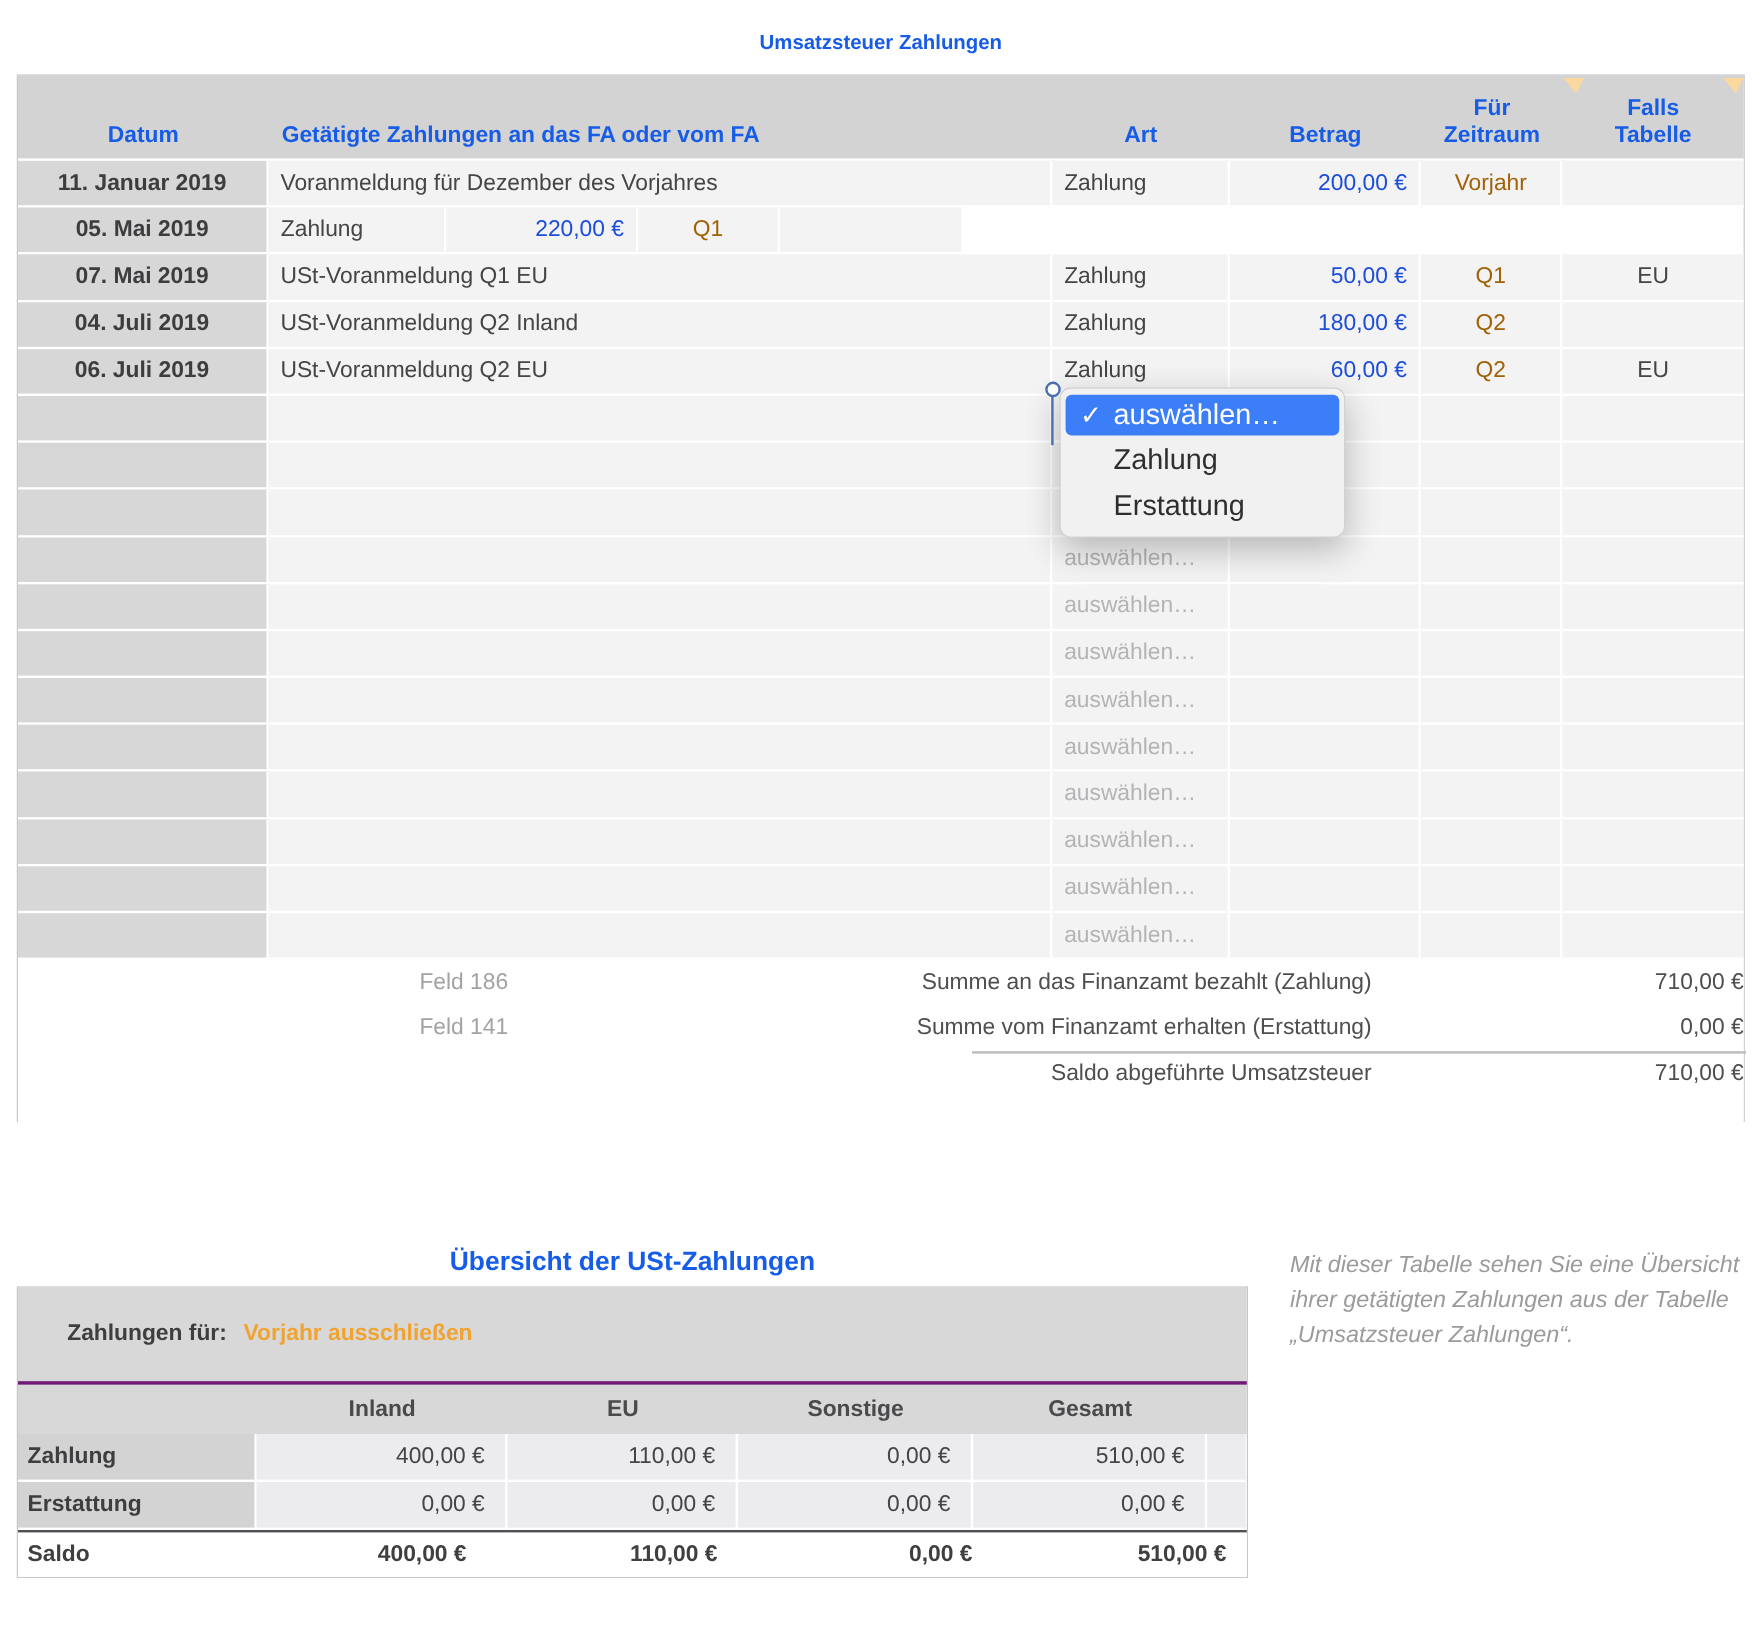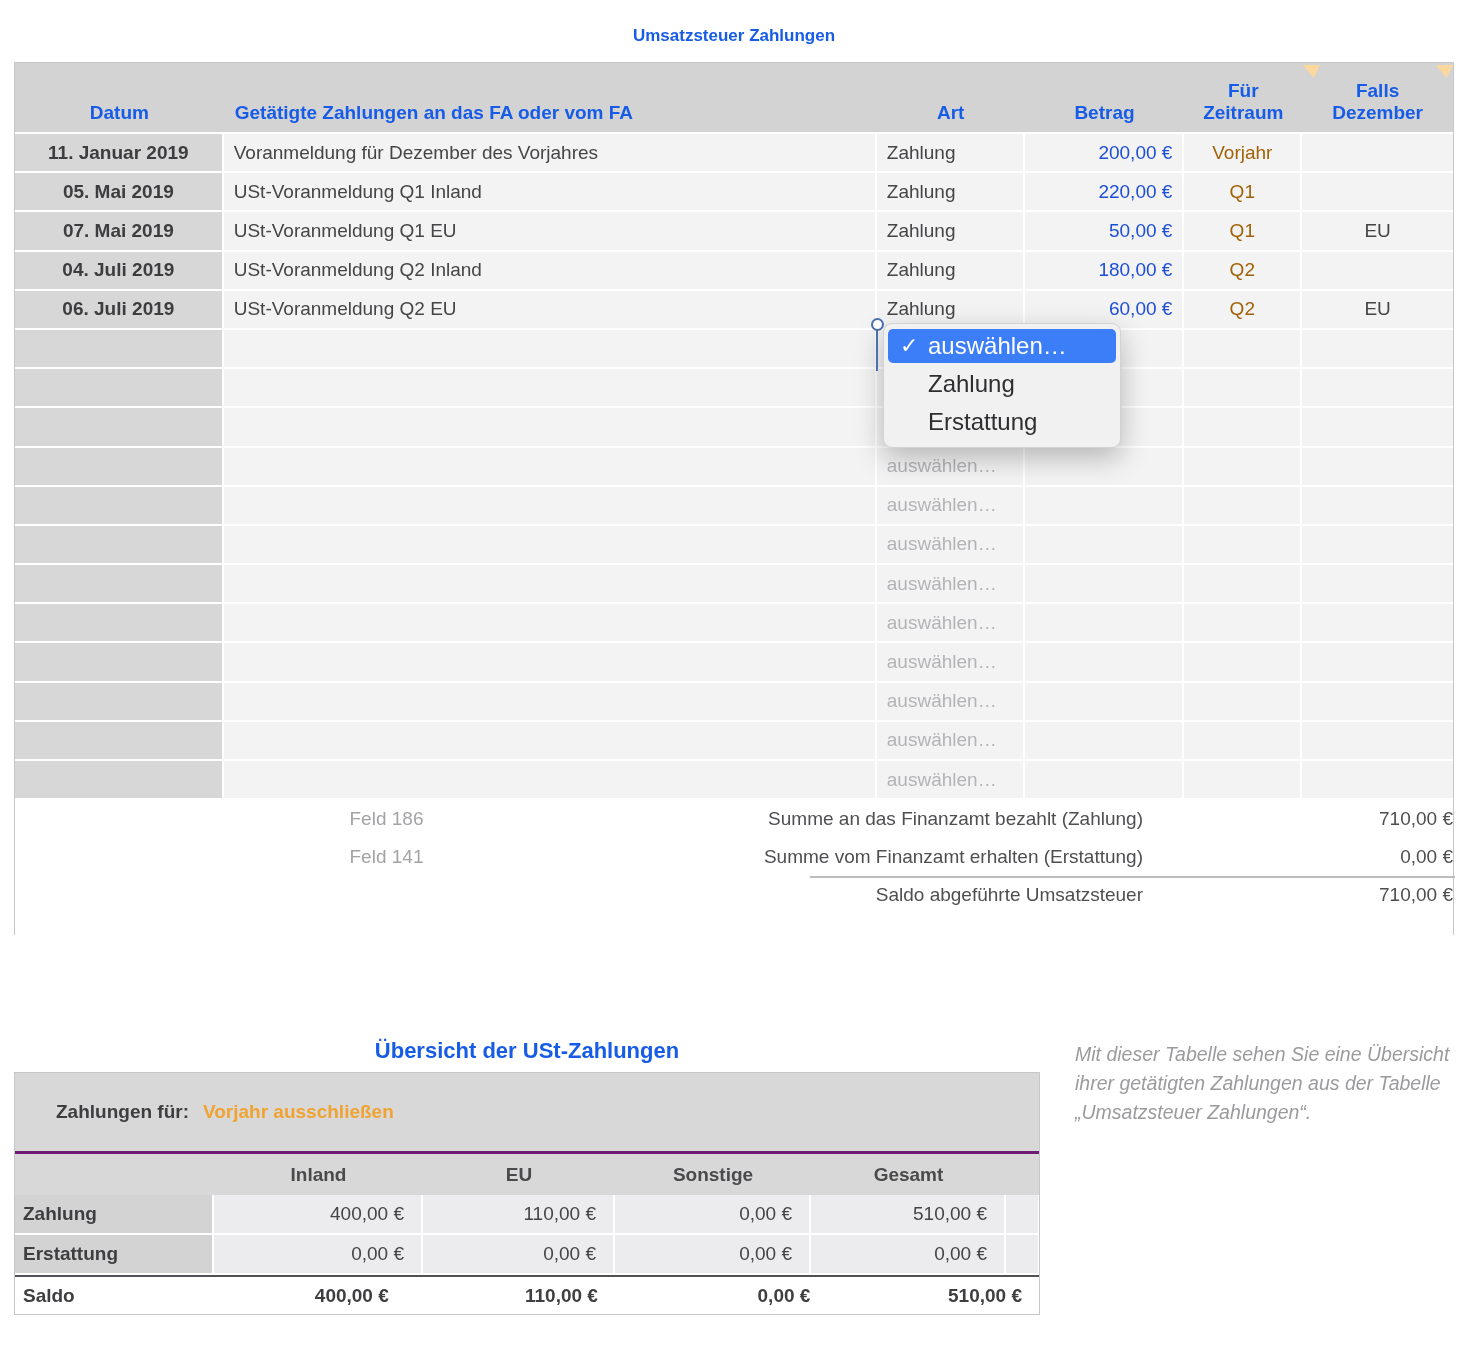--- a/index.html
+++ b/index.html
@@ -98,37 +98,36 @@
 
   <div class="table1">
     <div class="t1-header">
       <div class="hc w-datum">Datum</div>
       <div class="hc w-desc">Getätigte Zahlungen an das FA oder vom FA</div>
       <div class="hc w-art">Art</div>
       <div class="hc w-betrag">Betrag</div>
       <div class="hc w-zeit">Für
 Zeitraum</div>
       <div class="hc w-ausl">Falls
-Dezember</div>
+Tabelle</div>
       <div class="comment-tri" id="tri-zeitraum"></div>
       <div class="comment-tri" id="tri-ausland"></div>
     </div>
 
     <div id="t1-body">
         <div class="t1-row">
     <div class="c w-datum">11. Januar 2019</div>
     <div class="c w-desc">Voranmeldung für Dezember des Vorjahres</div>
     <div class="c w-art">Zahlung</div>
     <div class="c w-betrag">200,00 €</div>
     <div class="c w-zeit">Vorjahr</div>
     <div class="c w-ausl"></div>
   </div>
         <div class="t1-row">
     <div class="c w-datum">05. Mai 2019</div>
-    <div class="c w-desc">USt-Voranmeldung Q1 Inland</div>
     <div class="c w-art">Zahlung</div>
     <div class="c w-betrag">220,00 €</div>
     <div class="c w-zeit">Q1</div>
     <div class="c w-ausl"></div>
   </div>
         <div class="t1-row">
     <div class="c w-datum">07. Mai 2019</div>
     <div class="c w-desc">USt-Voranmeldung Q1 EU</div>
     <div class="c w-art">Zahlung</div>
     <div class="c w-betrag">50,00 €</div>

